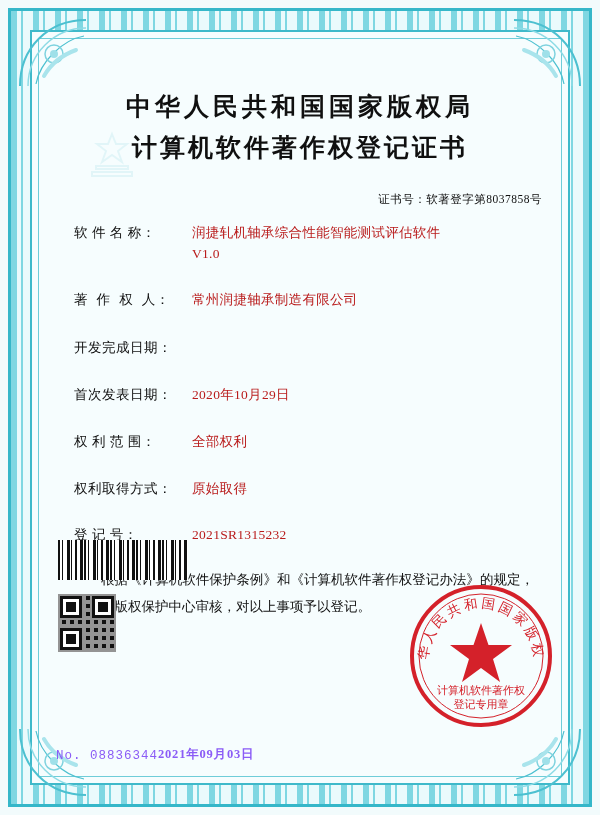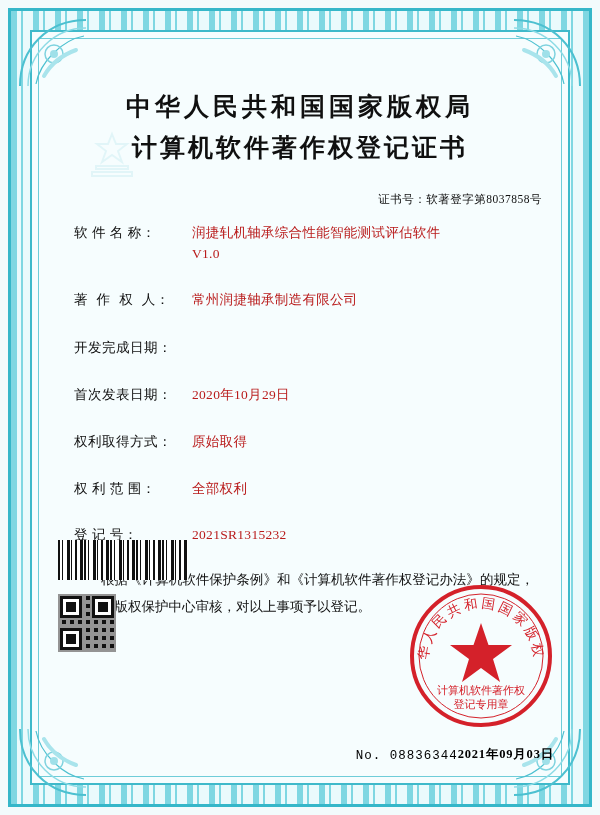--- a/index.html
+++ b/index.html
@@ -194,24 +194,24 @@
   }
   .seal svg { display: block; }
 
   
   .footer {
     position: absolute;
     left: 56px;
     right: 46px;
     bottom: 52px;
     display: flex;
-    justify-content: flex-end;
+    justify-content: flex-start;
     align-items: flex-end;
     font-size: 12.5px;
-    color: #000000;
+    color: #8b5cf6;
     letter-spacing: 0.6px;
   }
   .footer .serial { font-family: "Liberation Mono", monospace; letter-spacing: 1px; }
   .footer .date { letter-spacing: 0.8px; font-weight: bold; }
 </style>
 </head>
 <body>
 
 <div class="certificate">
 
@@ -297,27 +297,27 @@
       <div class="field-row gap-lg">
         <div class="field-label">开发完成日期：</div>
       </div>
 
       <div class="field-row gap-lg">
         <div class="field-label">首次发表日期：</div>
         <div class="field-value">2020年10月29日</div>
       </div>
 
       <div class="field-row gap-lg">
+        <div class="field-label">权 利 范 围：</div>
+        <div class="field-value">全部权利</div>
+      </div>
+
+      <div class="field-row gap-lg">
         <div class="field-label">权利取得方式：</div>
         <div class="field-value">原始取得</div>
-      </div>
-
-      <div class="field-row gap-lg">
-        <div class="field-label">权 利 范 围：</div>
-        <div class="field-value">全部权利</div>
       </div>
 
       <div class="field-row">
         <div class="field-label">登 记 号：</div>
         <div class="field-value">2021SR1315232</div>
       </div>
 
     </div>
 
     <div class="statement">根据《计算机软件保护条例》和《计算机软件著作权登记办法》的规定，经中国版权保护中心审核，对以上事项予以登记。</div>

